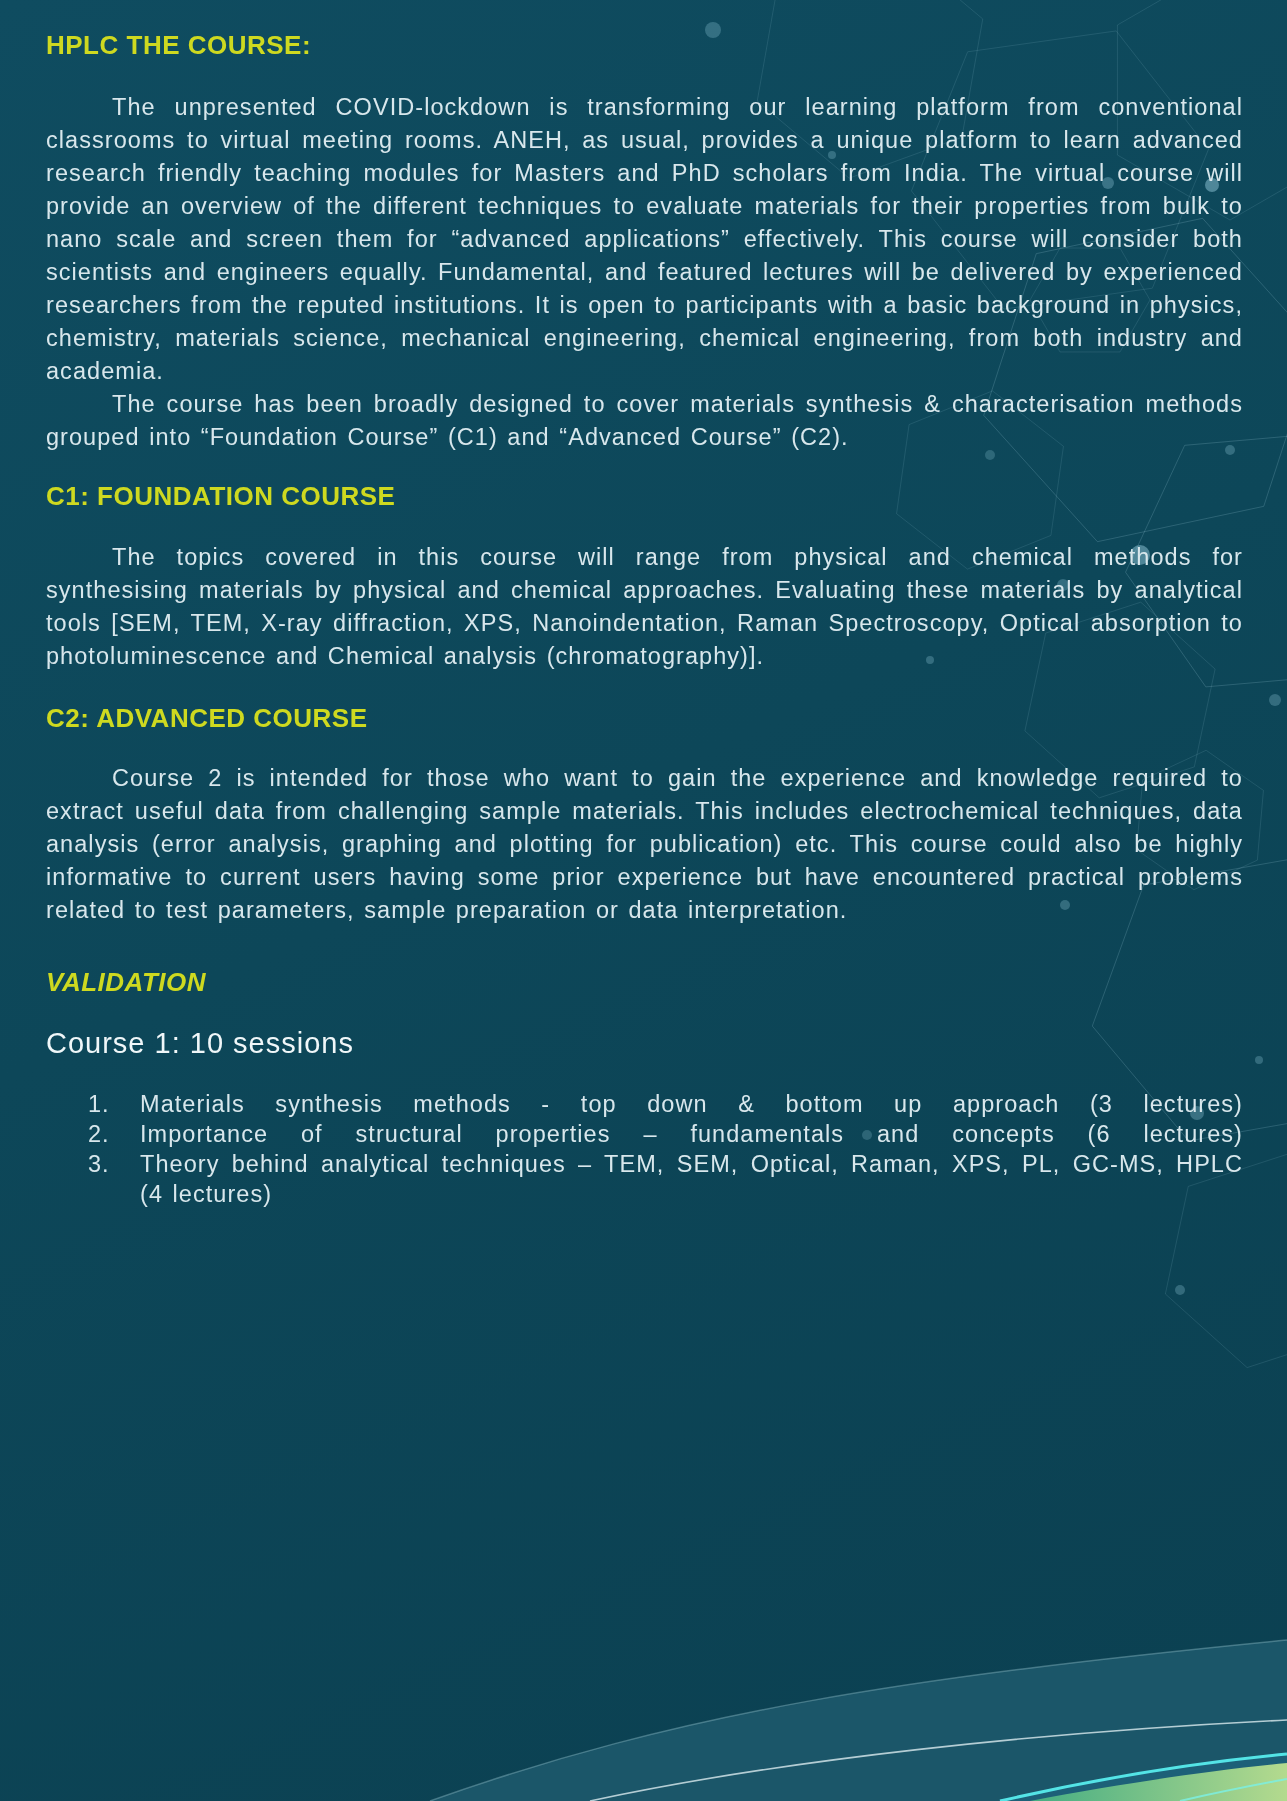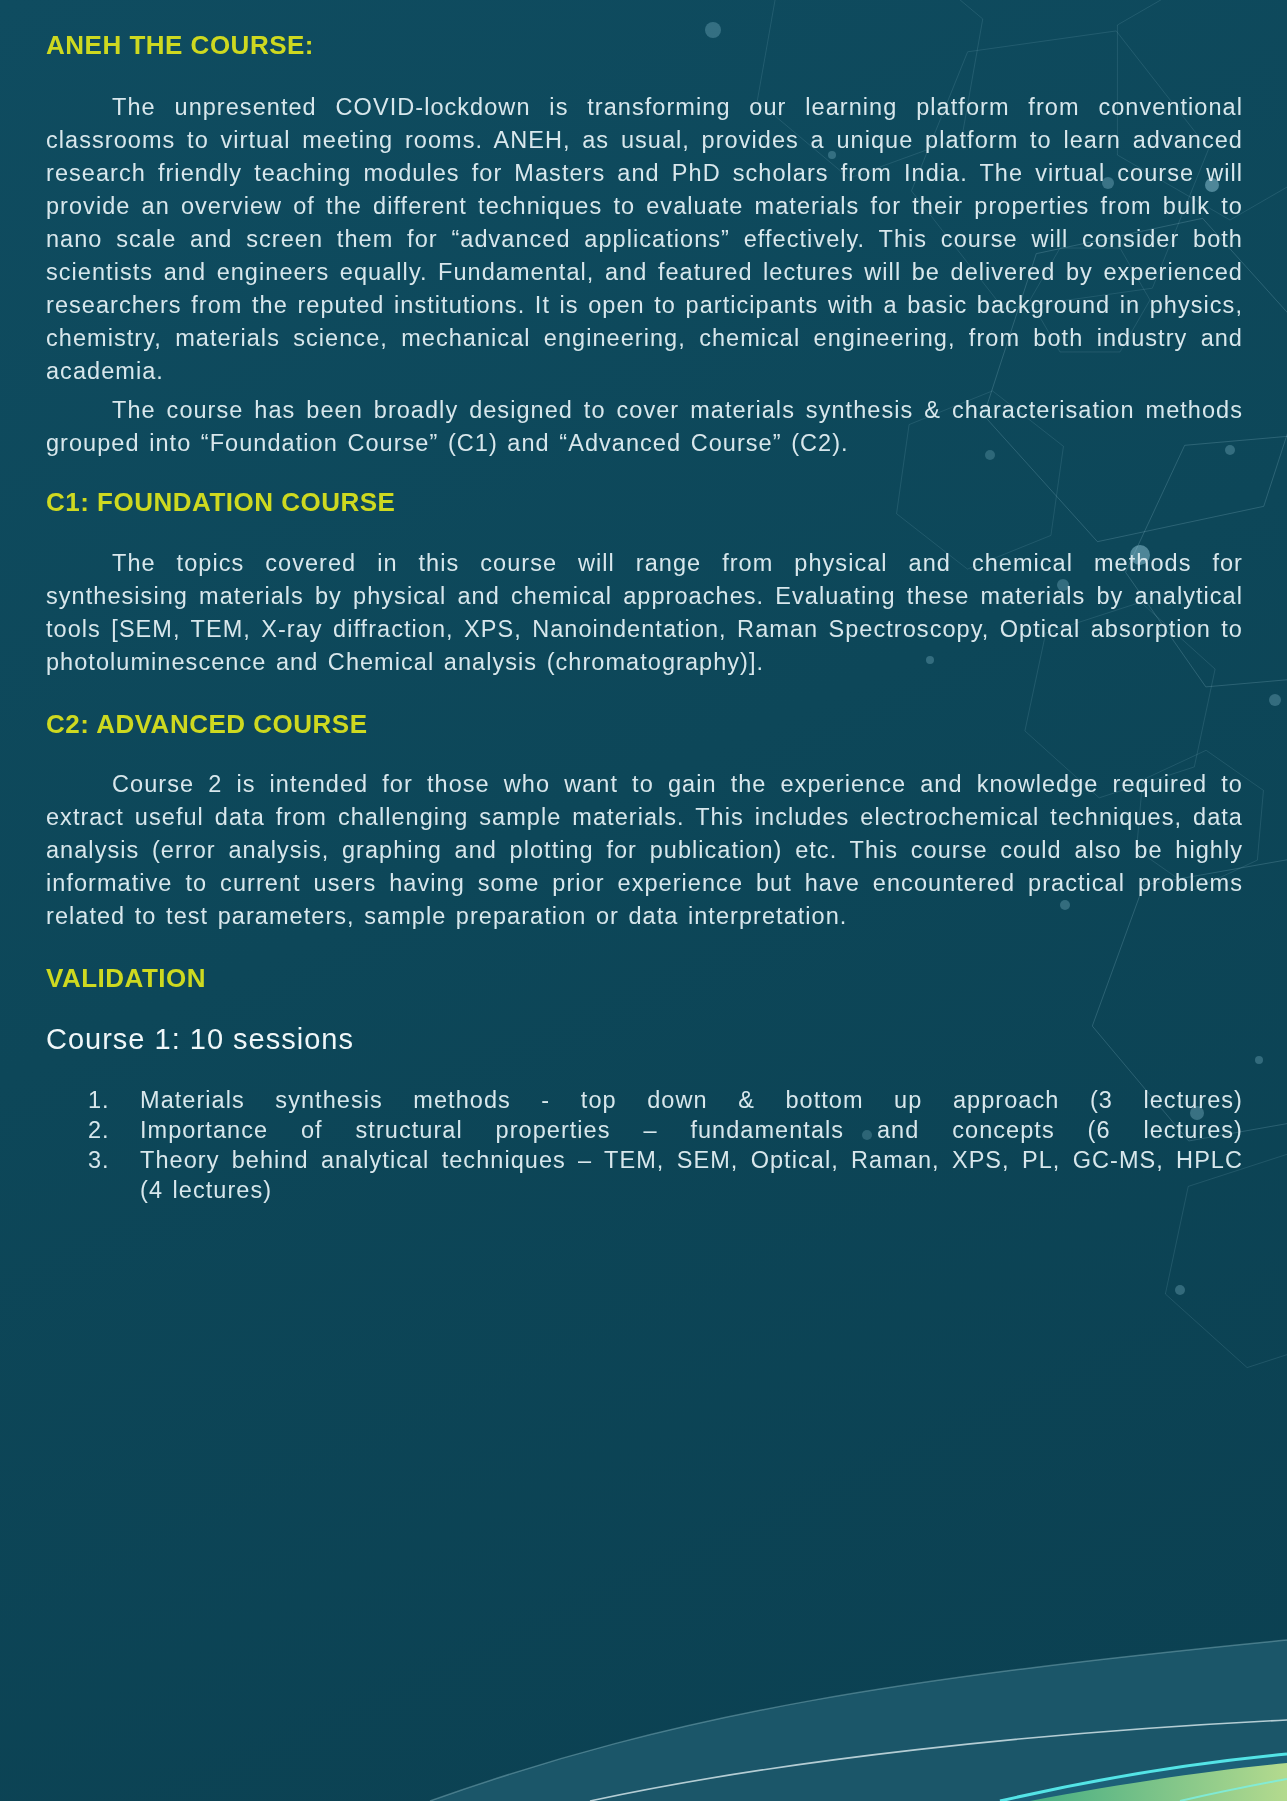--- a/index.html
+++ b/index.html
@@ -16,31 +16,31 @@
     padding:30px 44px 0 46px;
     z-index:2;
   }
   h2{
     font-size:26px;line-height:30px;font-weight:700;
     color:#ced920;letter-spacing:0.5px;margin:0;
   }
   .h-about{margin-bottom:31px;}
   .h-c1{margin-top:27px;margin-bottom:30px;}
   .h-c2{margin-top:30px;margin-bottom:29px;}
-  .h-validation{margin-top:30px;margin-bottom:27px;}
+  .h-validation{margin-top:40px;margin-bottom:27px;font-style:italic;}
   .h-topics{margin-top:24px;margin-bottom:0;}
   p.body{
     margin:0;
     font-size:23.5px;line-height:33px;
     letter-spacing:1.05px;word-spacing:2px;
     color:#d8e7ec;
     text-align:justify;text-justify:inter-word;
     text-indent:66px;
   }
-  p.body + p.body{margin-top:6px;}
+  p.body + p.body{}
   .p-c1{margin-top:34px;}
   .course-title{
     margin-top:26px;
     font-size:29px;line-height:38px;
     color:#f0f7f9;letter-spacing:1px;font-weight:400;
   }
   .topic-list{margin-top:27px;padding-left:42px;}
   .topic-item{
     display:flex;align-items:flex-start;
     font-size:23.5px;line-height:30px;
@@ -109,21 +109,21 @@
       <path d="M 1000 1801 C 1100 1778 1200 1762 1287 1754 L 1287 1801 Z" fill="#1d6078"></path>
       <path d="M 1000 1801 C 1100 1778 1200 1762 1287 1754" fill="none" stroke="#54e4e6" stroke-width="3"></path>
       <path d="M 1030 1801 C 1130 1782 1215 1770 1287 1763 L 1287 1801 Z" fill="url(#greenGrad)"></path>
       <path d="M 1180 1801 C 1232 1789 1266 1783 1287 1779" fill="none" stroke="#7defe0" stroke-opacity="0.85" stroke-width="2"></path>
     </g>
   </svg>
 
   <div class="content">
 
     <section>
-      <h2 class="h-about">ANEH THE COURSE:</h2>
+      <h2 class="h-about">HPLC THE COURSE:</h2>
       <p class="body">The unpresented COVID-lockdown is transforming our learning platform from conventional classrooms to virtual meeting rooms.  ANEH, as usual, provides a unique platform to learn advanced research friendly teaching modules for Masters and PhD scholars from India. The virtual course will provide an overview of the different techniques to evaluate materials for their properties from bulk to nano scale and screen them for “advanced applications” effectively. This course will consider both scientists and engineers equally. Fundamental, and featured lectures will be delivered by experienced researchers from the reputed institutions.  It is open to participants with a basic background in physics, chemistry, materials science, mechanical engineering, chemical engineering, from both industry and academia.</p>
       <p class="body">The course has been broadly designed to cover materials synthesis &amp; characterisation methods grouped into “Foundation Course” (C1) and “Advanced Course” (C2).</p>
     </section>
 
     <section>
       <h2 class="h-c1">C1: FOUNDATION COURSE</h2>
       <p class="body p-c1">The topics covered in this course will range from physical and chemical  methods for synthesising materials by physical and chemical approaches. Evaluating these materials by analytical tools [SEM, TEM, X-ray diffraction, XPS, Nanoindentation, Raman Spectroscopy, Optical absorption to photoluminescence and Chemical analysis (chromatography)].</p>
     </section>
 
     <section>

